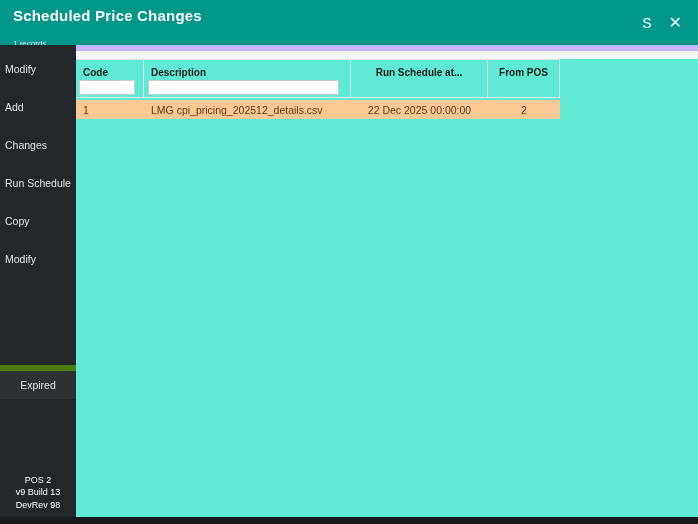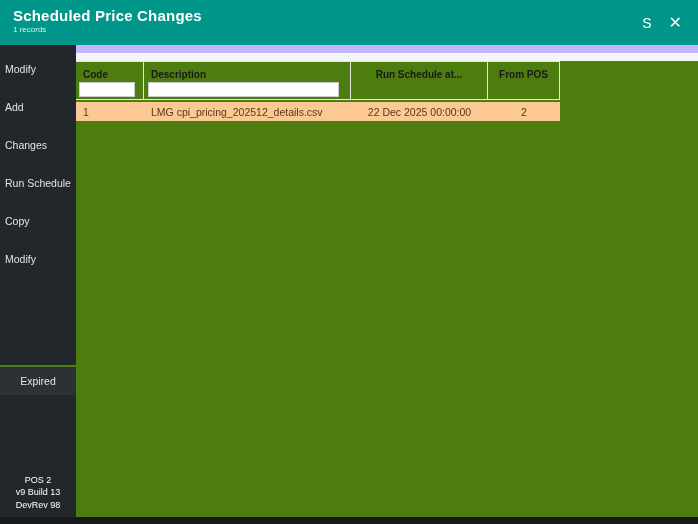--- a/index.html
+++ b/index.html
@@ -16,21 +16,21 @@
 
   
   .header {
     height: 45px; flex-shrink: 0;
     background: #00968A;
     color: #ffffff;
     display: flex; justify-content: space-between; align-items: flex-start; gap: 14px;
   }
   .header-left { padding: 7px 0 0 13px; }
   .title { font-size: 15px; font-weight: 600; letter-spacing: .2px; line-height: 18px; }
-  .records { font-size: 8px; margin-top: 0; color: #dff0ee; }
+  .records { font-size: 8px; margin-top: 14px; color: #dff0ee; }
   .header-right {
     display: flex; align-items: center;
     height: 45px; padding-right: 16px; gap: 17px;
   }
   .hdr-btn {
     color: #ffffff; cursor: pointer; text-align: center;
     background: transparent; border: none;
     font-family: "Liberation Sans", sans-serif;
   }
   .s-btn { font-size: 14px; }
@@ -49,40 +49,40 @@
   }
   .side-item {
     font-size: 10.5px;
     padding: 13px 12px 13px 5px;
     cursor: pointer;
     white-space: nowrap;
   }
   .expired-section {
     margin-top: 87px;
     background: #2B3135;
-    border-top: 2px solid #4d7c0f;
+    border-top: 6px solid #4d7c0f;
     text-align: center;
     padding: 8px 2px;
     font-size: 10.5px;
     cursor: pointer;
   }
   .side-footer {
     margin-top: auto;
     padding-bottom: 6px;
     text-align: center;
     font-size: 9px; font-weight: normal;
     line-height: 12.5px;
     color: #ffffff;
   }
 
   
   .main {
     flex: 1; min-width: 0;
-    background: #4d7c0f;
-    border-top: 8px solid #c4b5fd;
+    background: #5eead4;
+    border-top: 6px solid #c4b5fd;
     position: relative;
   }
   .top-strip { height: 8px; background: #F4F5F6; }
 
   
   .grid { width: 484px; border-top: 1px solid #E3E3E3; }
   .grid-header, .filter-row, .data-row { display: flex; }
   .c0 { width: 68px; }
   .c1 { width: 207px; }
   .c2 { width: 137px; }

